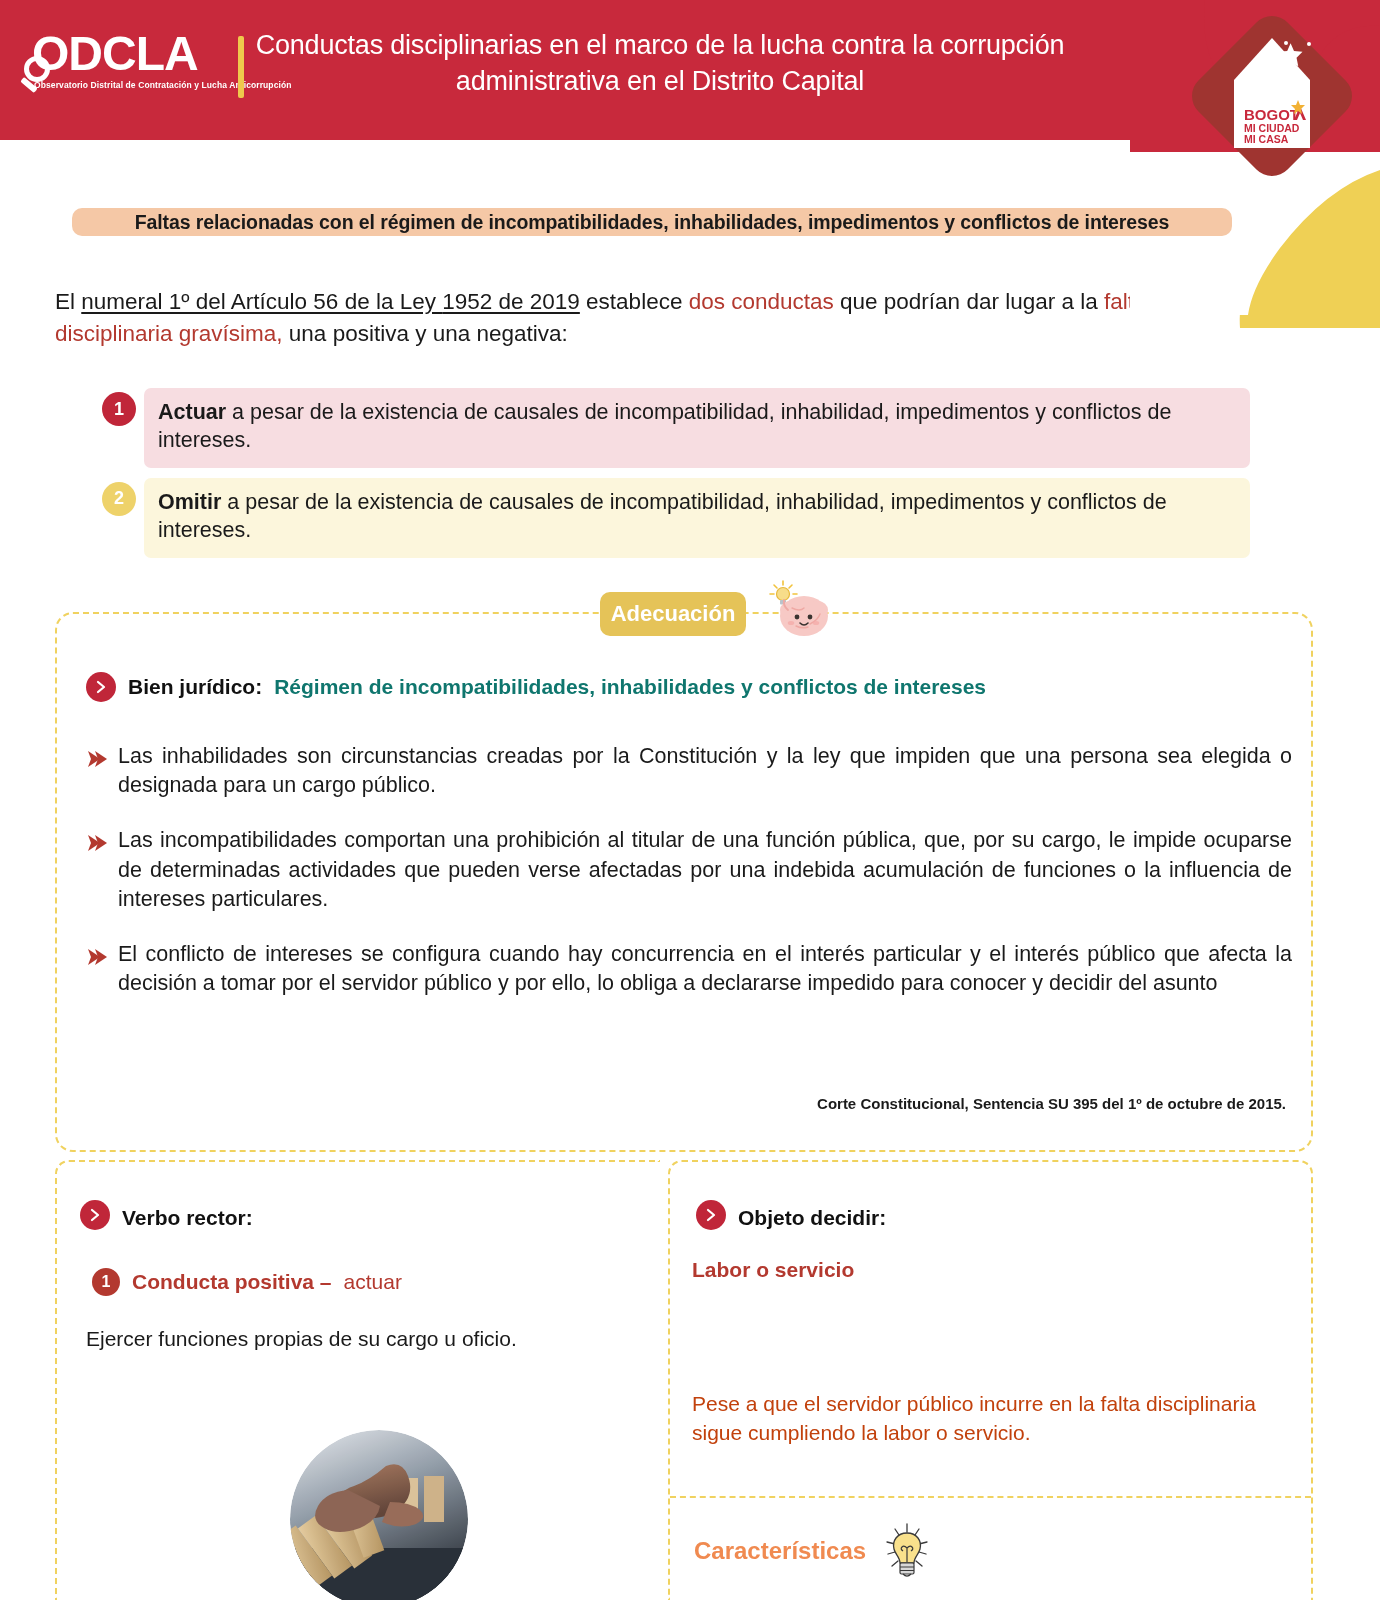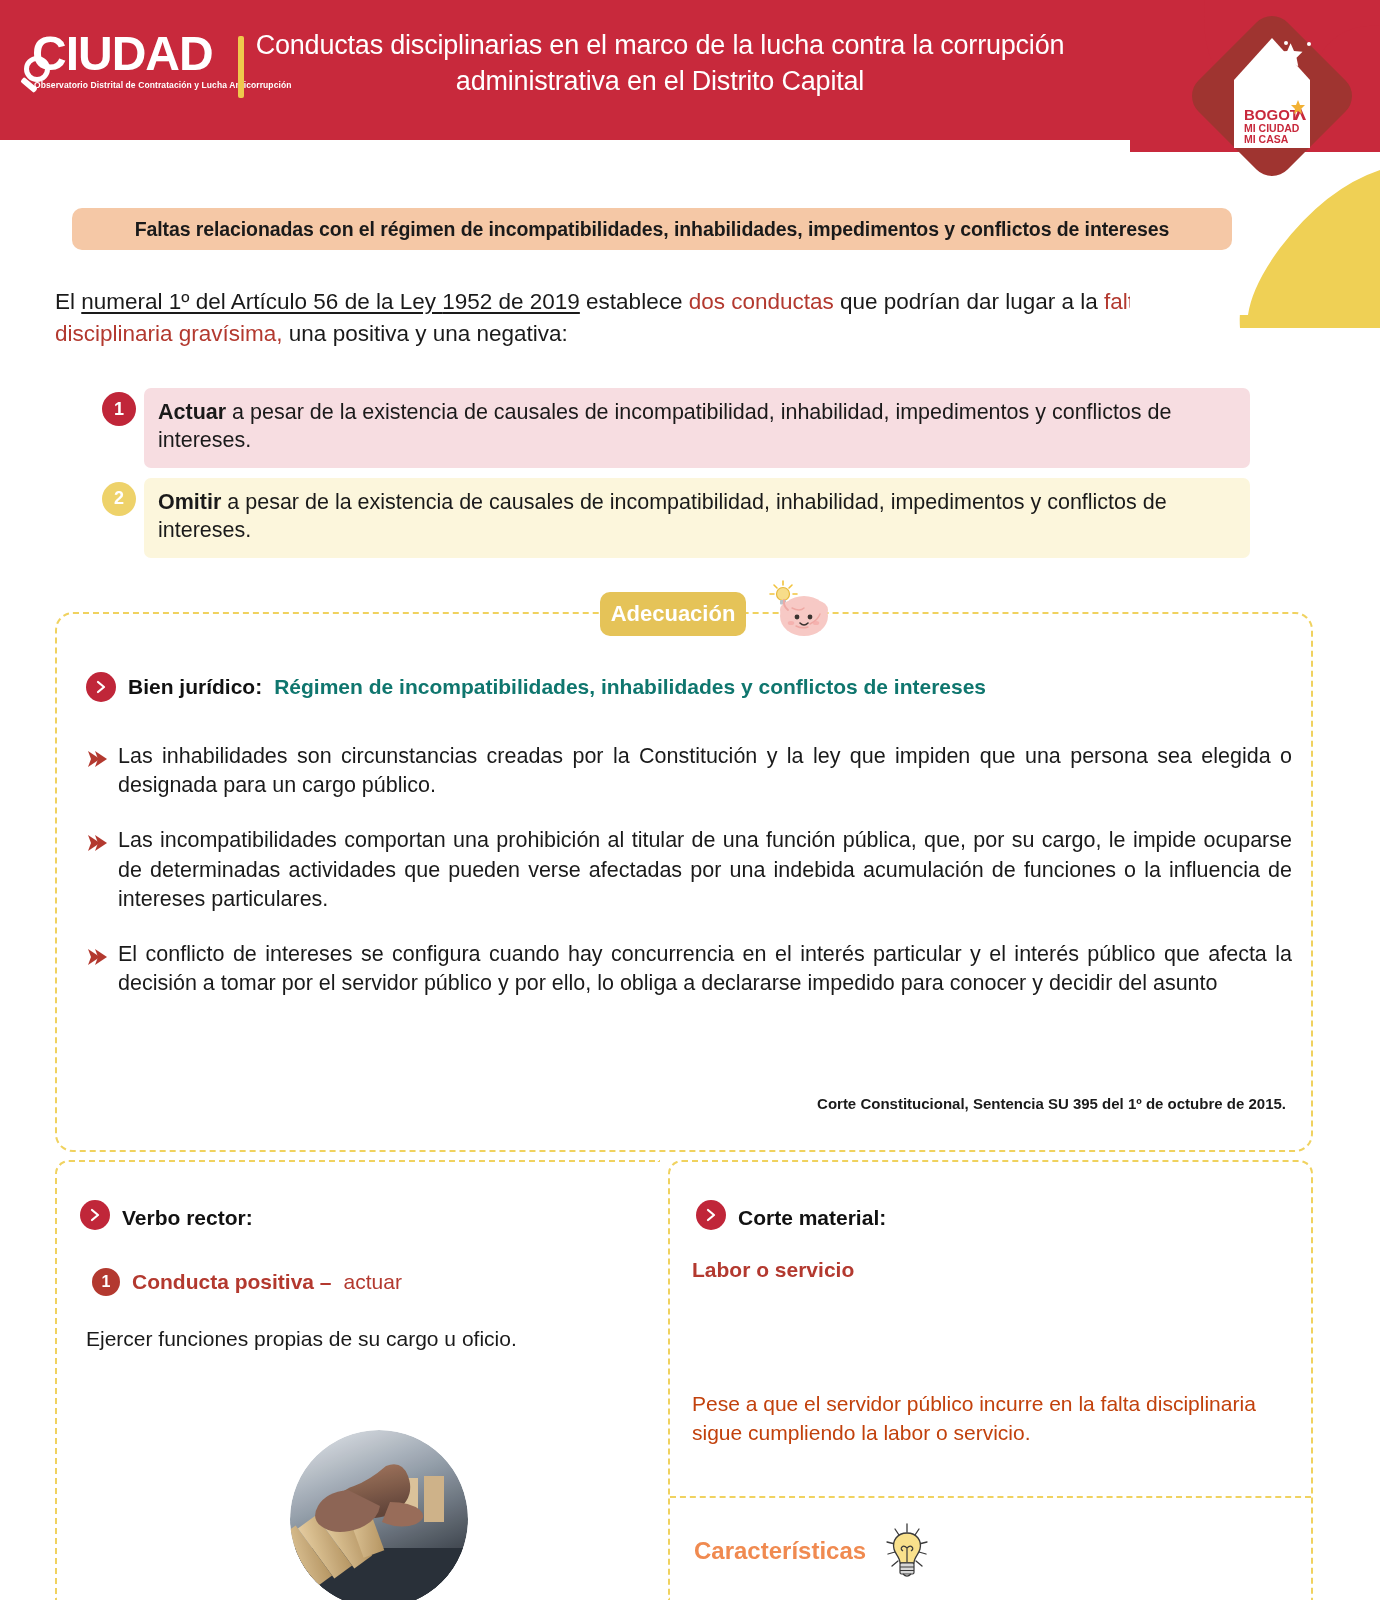--- a/index.html
+++ b/index.html
@@ -161,21 +161,21 @@
     width: 84px; height: 120px;
     z-index: 2;
   }
 
   
   .pill-band {
     position: absolute;
     left: 72px;
     top: 208px;
     width: 1160px;
-    height: 42px;
+    height: 28px;
     background: #f5c8a6;
     border-radius: 10px;
     display: flex;
     align-items: center;
     justify-content: center;
     z-index: 5;
   }
   .pill-band span {
     font-size: 19.5px;
     font-weight: bold;
@@ -474,21 +474,21 @@
     <svg width="200" height="180" viewBox="0 0 200 180">
       <path d="M200,0 L200,180 L60,180 Q55,105 135,72 Q200,45 200,0 Z" fill="#efd055"></path>
     </svg>
   </div>
 
   <div class="header">
     <div class="header-inner">
       <div class="logo-block">
         <div class="logo-lens"></div>
         <div class="logo-handle"></div>
-        <div class="logo-wordmark">CIUDAD</div>
+        <div class="logo-wordmark">ODCLA</div>
         <div class="logo-tag">Observatorio Distrital de Contratación y Lucha Anticorrupción</div>
       </div>
       <div class="logo-divider"></div>
       <div class="header-title">Conductas disciplinarias en el marco de la lucha contra la corrupción administrativa en el Distrito Capital</div>
     </div>
 
     <div class="deco-red-wave">
       <svg width="250" height="152" viewBox="0 0 250 152">
         <path d="M0,0 L0,152 L250,152 L250,26 Q205,22 185,64 Q160,118 110,92 Q68,68 75,0 Z" fill="#c8293c"></path>
       </svg>
@@ -659,21 +659,21 @@
       </g>
     </svg>
   </div>
 
   <div class="col-head rhead">
     <div class="circle-chev">
       <svg width="14" height="14" viewBox="0 0 14 14">
           <path d="M4,2 L10,7 L4,12" stroke="#ffffff" stroke-width="2.2" fill="none" stroke-linecap="round" stroke-linejoin="round"></path>
         </svg>
     </div>
-    <span class="ttl">Corte material:</span>
+    <span class="ttl">Objeto decidir:</span>
   </div>
 
   <div class="right-strong">Labor o servicio</div>
 
 
   <div class="right-para">Pese a que el servidor público incurre en la falta disciplinaria sigue cumpliendo la labor o servicio.</div>
 
   <div class="right-divider"></div>
 
   <div class="carac-row">

